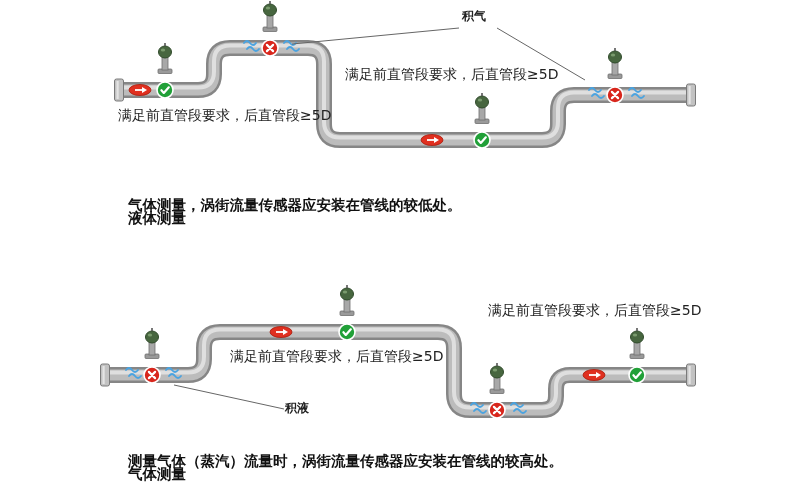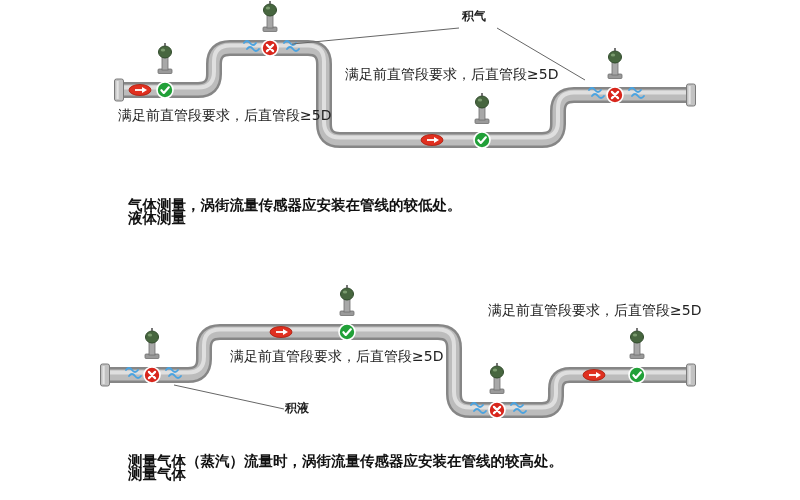--- a/index.html
+++ b/index.html
@@ -151,17 +151,17 @@
   <div class="lbl section-title" style="left:128px; top:172px;">液体测量</div>
 
   <div class="lbl section-desc" style="left:128px; top:196px;">气体测量，涡街流量传感器应安装在管线的较低处。</div>
 
   <div class="lbl note" style="left:488px; top:302px;">满足前直管段要求，后直管段≥5D</div>
 
   <div class="lbl note" style="left:230px; top:348px;">满足前直管段要求，后直管段≥5D</div>
 
   <div class="lbl pocket-label" style="left:273px; top:400px;margin-left:12px;">积液</div>
 
-  <div class="lbl section-title" style="left:128px; top:428px;">测量气体</div>
+  <div class="lbl section-title" style="left:128px; top:428px;">气体测量</div>
 
   <div class="lbl section-desc" style="left:128px; top:452px;">测量气体（蒸汽）流量时，涡街流量传感器应安装在管线的较高处。</div>
 
 </div>
 
 </body></html>

